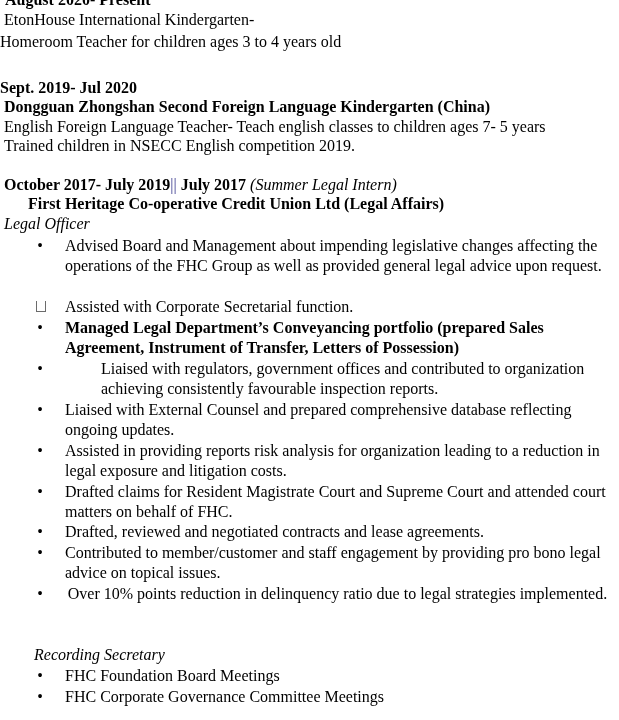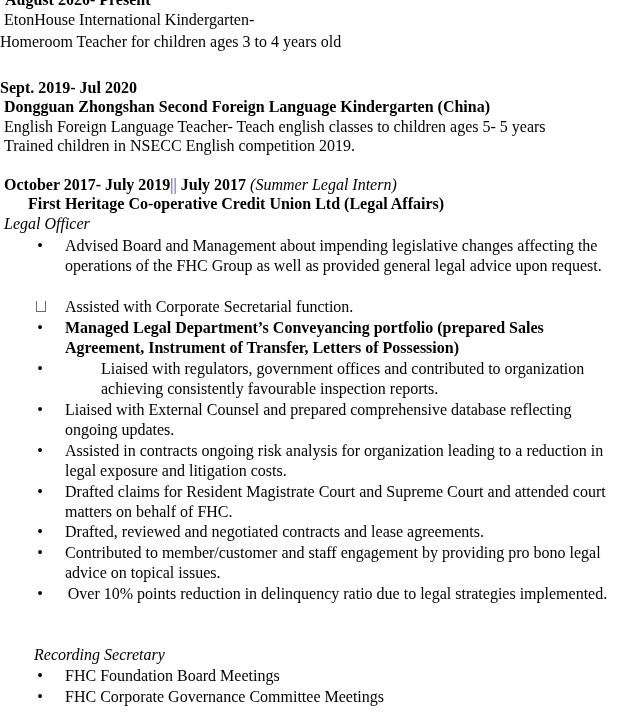--- a/index.html
+++ b/index.html
@@ -24,21 +24,21 @@
 <body>
 
 <div class="page">
 
   <div class="line b" style="left:5px; top:0px;">August 2020- Present</div>
   <div class="line" style="left:4px; top:20px;">EtonHouse International Kindergarten-</div>
   <div class="line" style="left:0px; top:42px;">Homeroom Teacher for children ages 3 to 4 years old</div>
 
   <div class="line b" style="left:0; top:88px;">Sept. 2019- Jul 2020</div>
   <div class="line b" style="left:4px; top:107px;">Dongguan Zhongshan Second Foreign Language Kindergarten (China)</div>
-  <div class="line" style="left:4px; top:127px;">English Foreign Language Teacher- Teach english classes to children ages 5- 5 years</div>
+  <div class="line" style="left:4px; top:127px;">English Foreign Language Teacher- Teach english classes to children ages 7- 5 years</div>
   <div class="line" style="left:4px; top:146px;">Trained children in NSECC English competition 2019.</div>
 
   <div class="line b" style="left:4px; top:185px;">
     <span>October 2017- July 2019</span><span class="sep">||</span><span> July 2017 </span><span class="i" style="font-weight:normal;">(Summer Legal Intern)</span>
   </div>
   <div class="line b" style="left:4px; top:204px;margin-left:24px;">First Heritage Co-operative Credit Union Ltd (Legal Affairs)</div>
   <div class="line i" style="left:4px; top:224px;">Legal Officer</div>
 
   <div>
     <div>
@@ -56,21 +56,21 @@
     <div>
       <span class="line bullet" style="top:369px;">•</span>
       <div class="btext" style="top:369px;margin-left:36px;">Liaised with regulators, government offices and contributed to organization achieving consistently favourable inspection reports.</div>
     </div>
     <div>
       <span class="line bullet" style="top:410px;">•</span>
       <div class="btext" style="top:410px;">Liaised with External Counsel and prepared comprehensive database reflecting ongoing updates.</div>
     </div>
     <div>
       <span class="line bullet" style="top:451px;">•</span>
-      <div class="btext" style="top:451px;">Assisted in contracts ongoing risk analysis for organization leading to a reduction in legal exposure and litigation costs.</div>
+      <div class="btext" style="top:451px;">Assisted in providing reports risk analysis for organization leading to a reduction in legal exposure and litigation costs.</div>
     </div>
     <div>
       <span class="line bullet" style="top:492px;">•</span>
       <div class="btext" style="top:492px;">Drafted claims for Resident Magistrate Court and Supreme Court and attended court matters on behalf of FHC.</div>
     </div>
     <div>
       <span class="line bullet" style="top:532px;">•</span>
       <div class="btext" style="top:532px;">Drafted, reviewed and negotiated contracts and lease agreements.</div>
     </div>
     <div>

